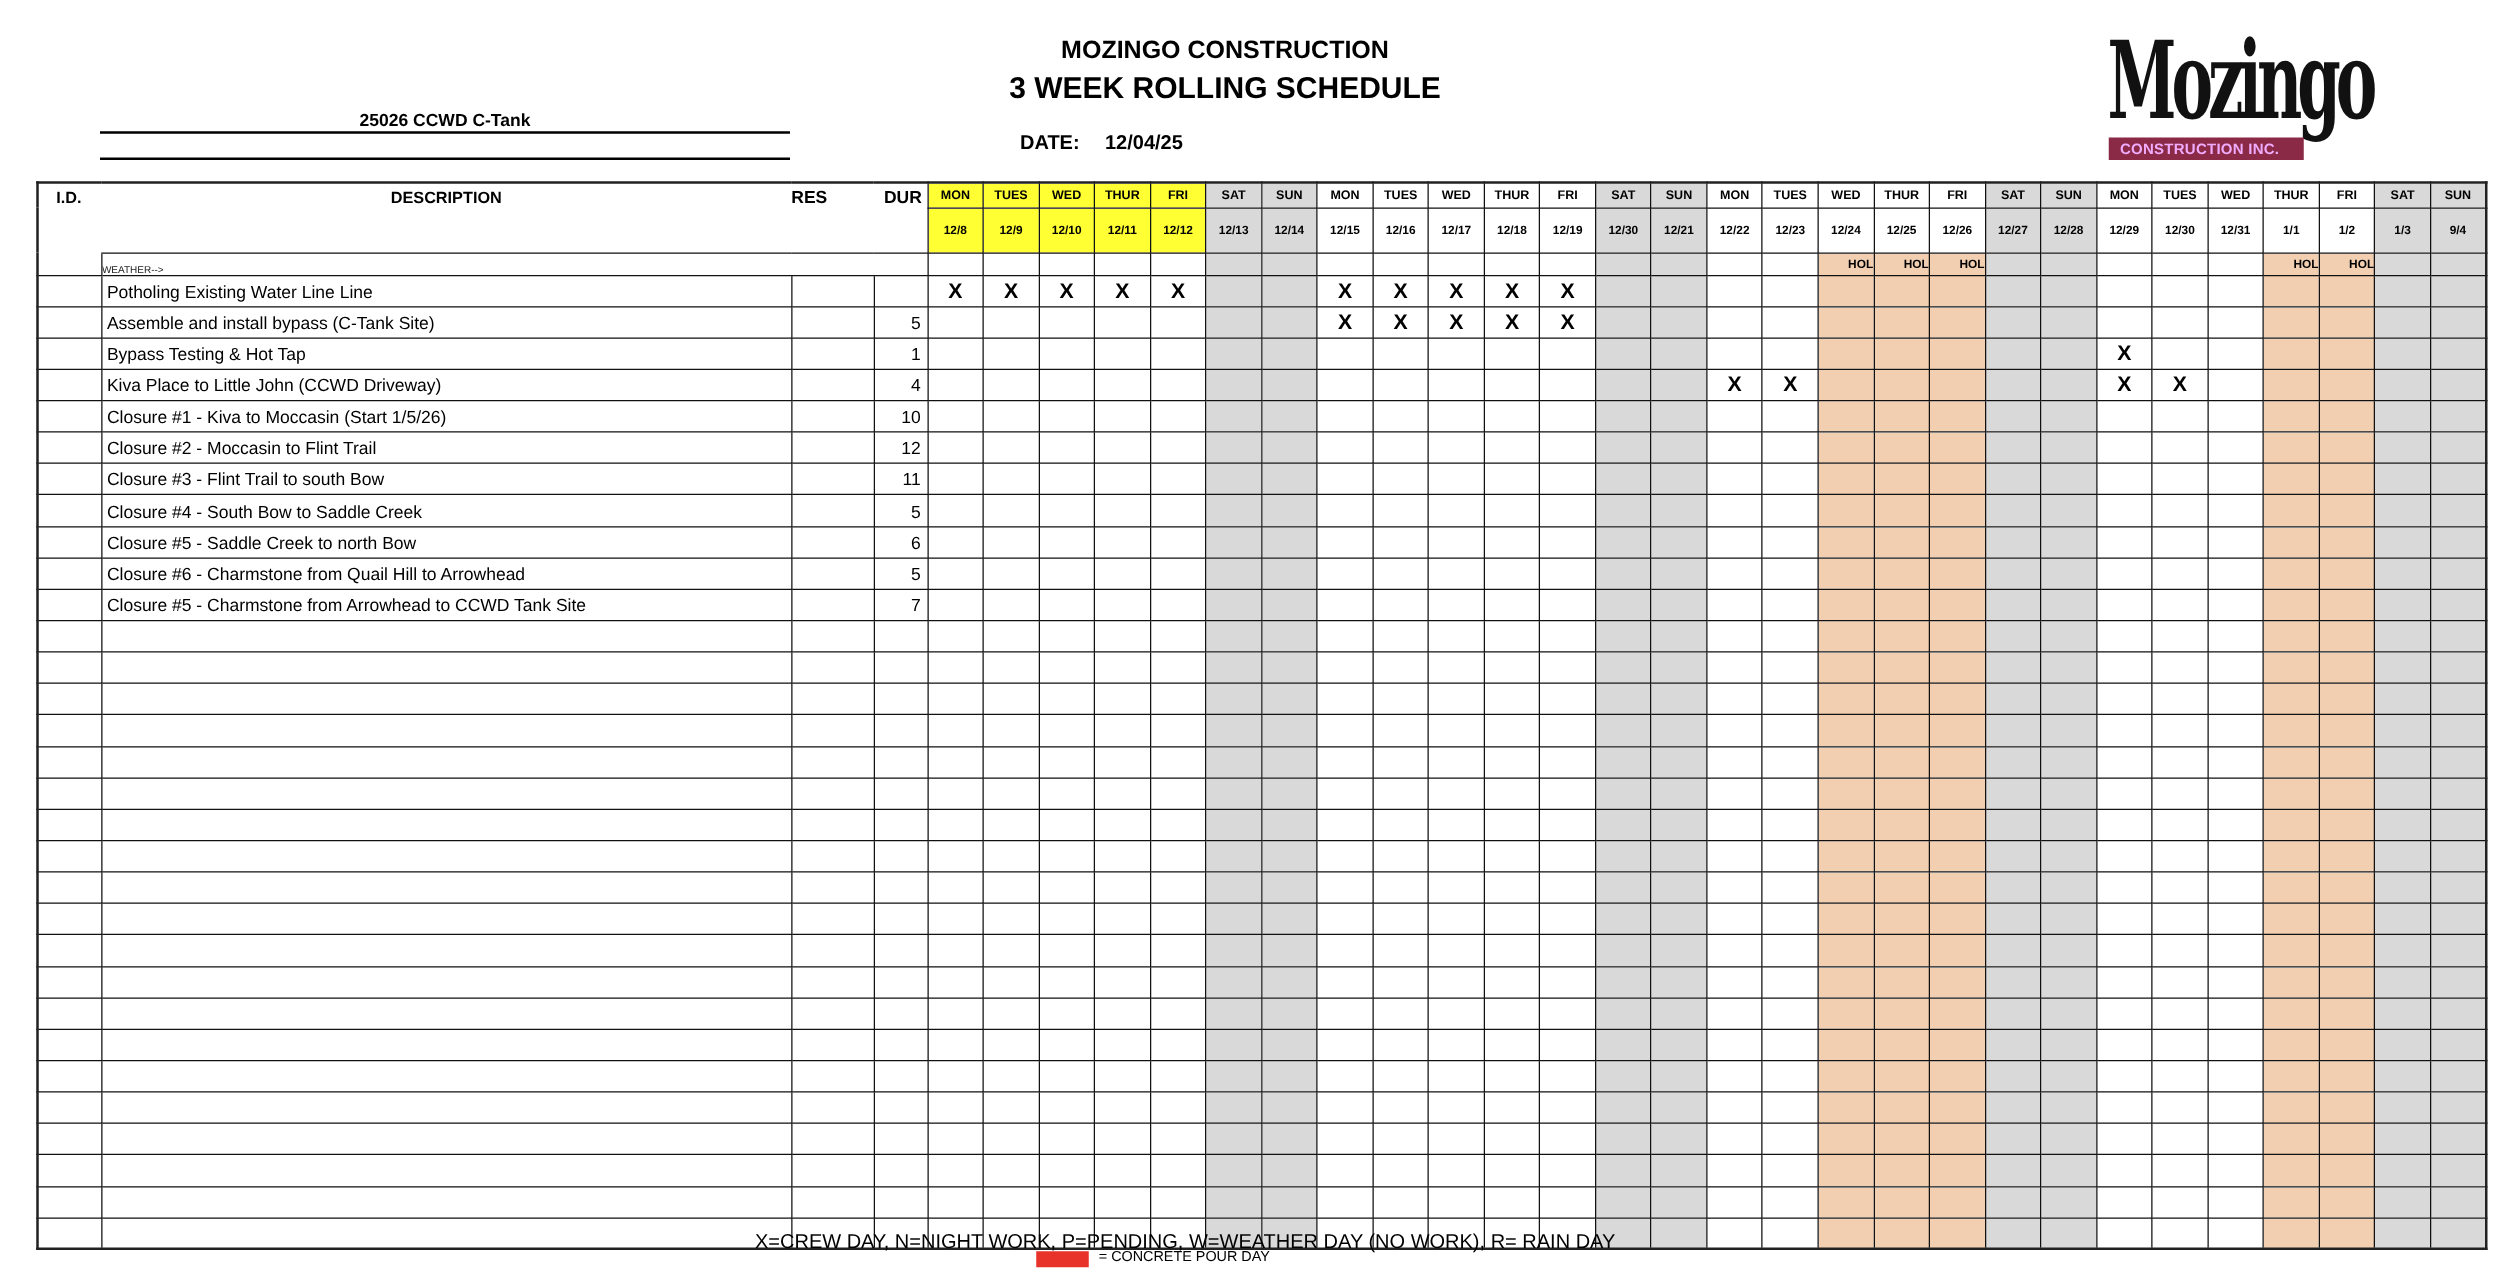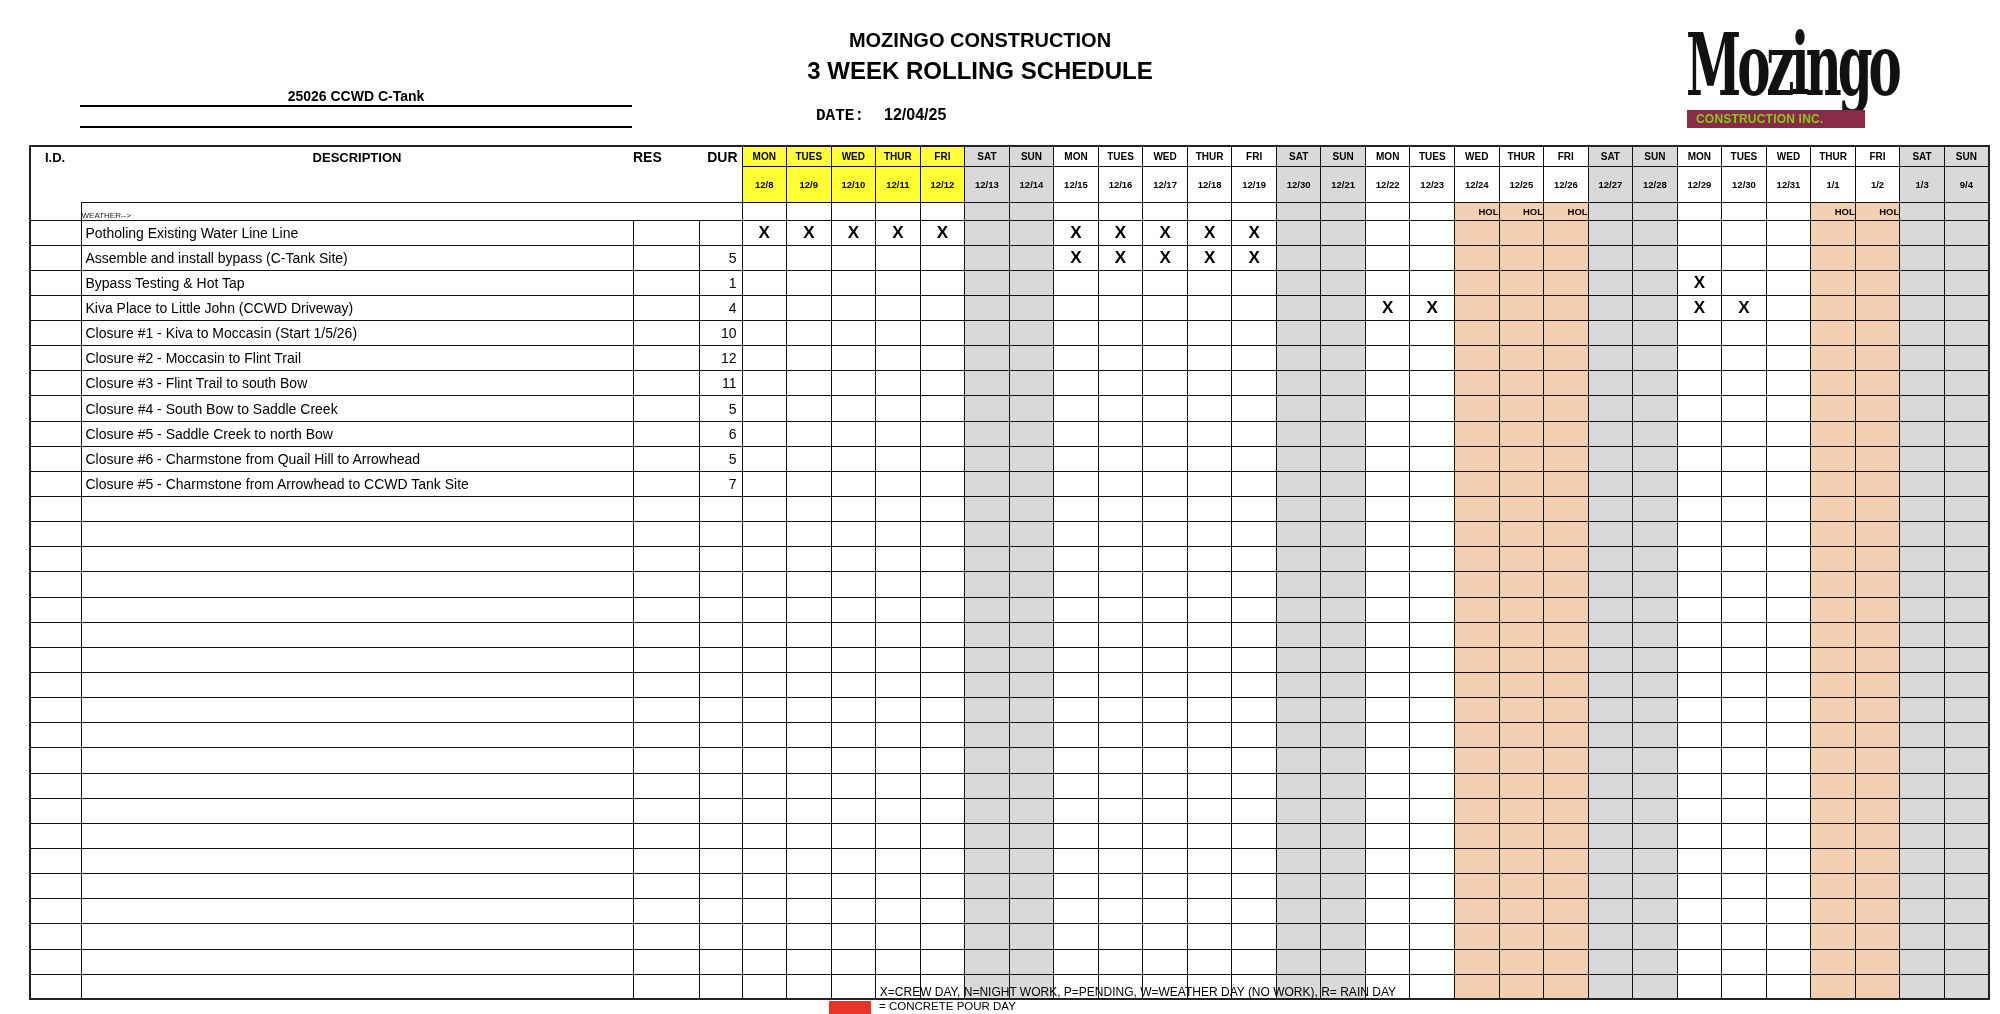--- a/index.html
+++ b/index.html
@@ -2,28 +2,28 @@
 <html><head>
 <meta charset="utf-8">
 <style>
   * { box-sizing: border-box; margin: 0; padding: 0; }
   html, body { width: 2000px; height: 1014px; background: #ffffff; overflow: hidden; }
   body { position: relative; font-family: "Liberation Sans", sans-serif; color: #000; }
 
   .company-title { position: absolute; left: 700px; width: 560px; top: 29px; text-align: center; font-weight: bold; font-size: 20px; }
   .schedule-title { position: absolute; left: 700px; width: 560px; top: 57px; text-align: center; font-weight: bold; font-size: 24px; }
   .date-row { position: absolute; left: 816px; top: 106px; font-weight: bold; font-size: 16px; }
-  .date-row .date-label { display: inline-block; width: 68px; font-family: Liberation Mono, monospace; }
+  .date-row .date-label { display: inline-block; width: 68px; }
 
   .project-name { position: absolute; left: 80px; width: 552px; top: 88px; text-align: center; font-weight: bold; font-size: 14px; }
   .project-line { position: absolute; left: 80px; width: 552px; height: 2px; background: #000; }
 
   .logo { position: absolute; left: 1686px; top: 30px; width: 180px; height: 98px; }
   .logo-word { position: absolute; left: 0; top: -8px; width: 180px; font-family: "DejaVu Serif", serif; font-size: 86px; font-weight: bold; letter-spacing: -7px; transform: scaleX(0.58); transform-origin: left top; line-height: 1; color: #111; white-space: nowrap; }
-  .logo-band { position: absolute; left: 1px; top: 80px; width: 178px; height: 18px; background: #8a2a47; color: #84cc16; font-weight: bold; font-size: 12px; line-height: 18px; padding-left: 9px; letter-spacing: 0.2px; }
+  .logo-band { position: absolute; left: 1px; top: 80px; width: 156px; height: 18px; background: #8a2a47; color: #f0abfc; font-weight: bold; font-size: 12px; line-height: 18px; padding-left: 9px; letter-spacing: 0.2px; }
 
   table.sched { position: absolute; left: 29px; top: 145px; border-collapse: collapse; table-layout: fixed; width: 1959px; border-radius: 28px; }
   table.sched td { border: 1.5px solid #111; padding: 0; overflow: hidden; white-space: nowrap; }
   table.sched { border: 2px solid #222; }
   .hdr-row1 td { height: 20px; }
   .hdr-row2 td { height: 36px; }
   .hdr-row3 td { height: 18px; }
   .data-row td { height: 25.15px; }
 
   .col-id-h { font-weight: bold; font-size: 13px; vertical-align: top; padding: 3px 0 0 14px !important; border-right: none !important; }
@@ -37,21 +37,21 @@
   .hol-h { text-align: right; font-weight: bold; font-size: 9.5px; }
 
   .yellow { background: #ffff33; }
   .gray { background: #d9d9d9; }
   .orange { background: #f2cfb1; }
 
   .desc-cell { font-size: 14px; padding-left: 4px !important; }
   .dur-cell { font-size: 14px; text-align: right; padding-right: 5px !important; }
   .mark-cell { text-align: center; font-weight: bold; font-size: 17px; font-family: "Liberation Sans", sans-serif; }
 
-  .legend-text { position: absolute; left: 636px; width: 760px; top: 985px; text-align: right; font-size: 12px; }
+  .legend-text { position: absolute; left: 604px; width: 760px; top: 985px; text-align: left; font-size: 16px; }
   .legend-swatch { position: absolute; left: 829px; top: 1001px; width: 42px; height: 13px; background: #e8332a; }
   .legend-swatch-label { position: absolute; left: 879px; top: 1000px; font-size: 11.5px; }
 </style>
 </head>
 <body>
 
 <div class="company-title">MOZINGO CONSTRUCTION</div>
 <div class="schedule-title">3 WEEK ROLLING SCHEDULE</div>
 <div class="date-row">
   <span class="date-label">DATE:</span><span>12/04/25</span>

